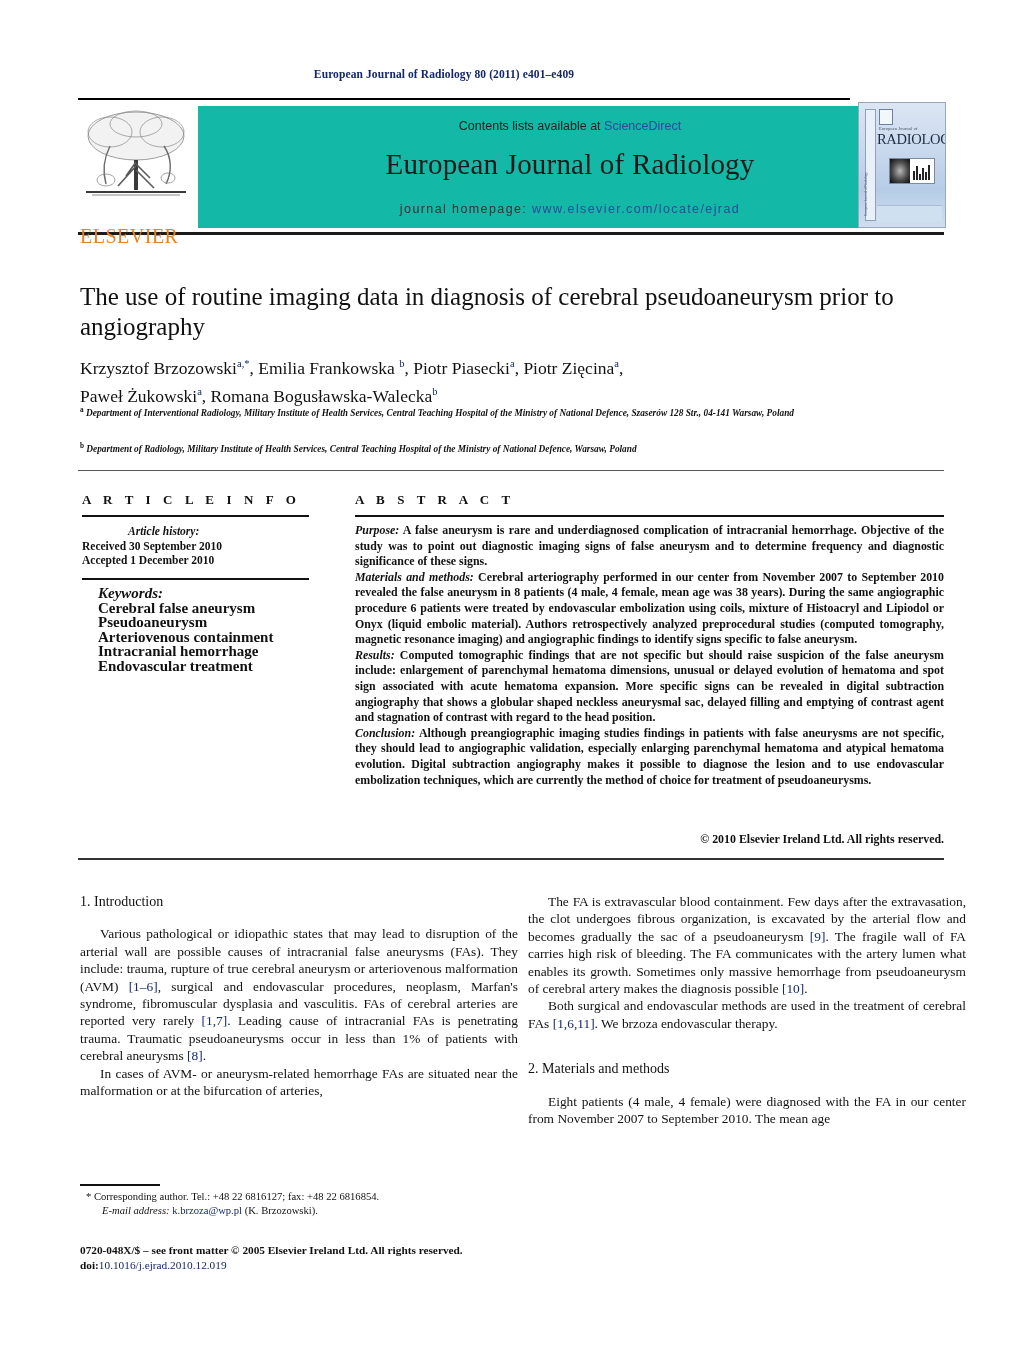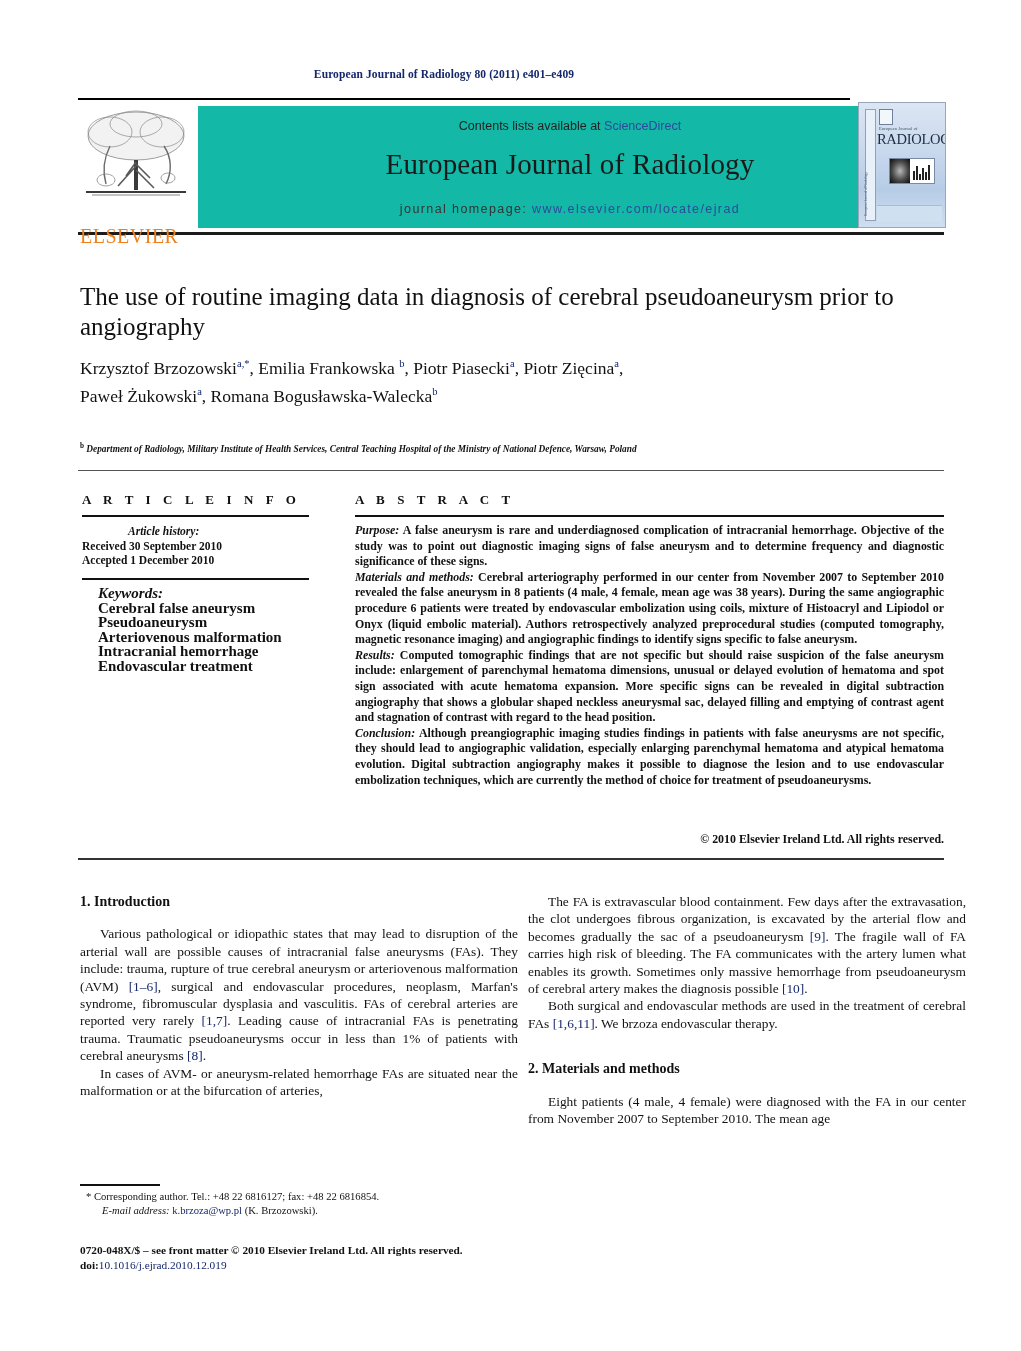--- a/index.html
+++ b/index.html
@@ -317,21 +317,21 @@
     font-size: 13.4px;
     line-height: 17.4px;
     text-align: justify;
     color: #111;
   }
   .col-left { left: 80px; }
   .col-right { left: 528px; }
   .col h2 {
     margin: 0 0 15px 0;
     font-size: 14px;
-    font-weight: bold;
+    font-weight: normal;
   }
   .col h2.spaced { margin-top: 28px; }
   .col p { margin: 0; text-indent: 20px; }
   .col p.noindent { text-indent: 0; }
   .ref { color: #14276b; }
 
   
   .foot-rule {
     position: absolute;
     left: 80px;
@@ -430,20 +430,23 @@
 
   <div class="authors">
     <span>Krzysztof Brzozowski</span><sup>a,*</sup>,
     <span>Emilia Frankowska</span> <sup>b</sup>,
     <span>Piotr Piasecki</span><sup>a</sup>,
     <span>Piotr Zięcina</span><sup>a</sup>,<br>
     <span>Paweł Żukowski</span><sup>a</sup>,
     <span>Romana Bogusławska-Walecka</span><sup>b</sup>
   </div>
 
+  <div class="affil affil-a">
+    <sup>a</sup> <span>Department of Interventional Radiology, Military Institute of Health Services, Central Teaching Hospital of the Ministry of National Defence, Szaserów 128 Str., 04-141 Warsaw, Poland</span>
+  </div>
   <div class="affil affil-b">
     <sup>b</sup> <span>Department of Radiology, Military Institute of Health Services, Central Teaching Hospital of the Ministry of National Defence, Warsaw, Poland</span>
   </div>
 
   <div class="rule-infoblock-top"></div>
 
   <div class="hdr-label hdr-article-info">A R T I C L E    I N F O</div>
   <div class="hdr-label hdr-abstract">A B S T R A C T</div>
 
   <div class="rule-ai"></div>
@@ -454,21 +457,21 @@
     <span>Received 30 September 2010</span><br>
     <span>Accepted 1 December 2010</span>
   </div>
 
   <div class="rule-ai2"></div>
 
   <div class="info-keywords">
     <span class="h">Keywords:</span><br>
     <span>Cerebral false aneurysm</span><br>
     <span>Pseudoaneurysm</span><br>
-    <span>Arteriovenous malformation</span><br>
+    <span>Arteriovenous containment</span><br>
     <span>Intracranial hemorrhage</span><br>
     <span>Endovascular treatment</span>
   </div>
 
   <div class="abstract">
     <p><i>Purpose:</i><span> A false aneurysm is rare and underdiagnosed complication of intracranial hemorrhage. Objective of the study was to point out diagnostic imaging signs of false aneurysm and to determine frequency and diagnostic significance of these signs.</span></p>
     <p><i>Materials and methods:</i><span> Cerebral arteriography performed in our center from November 2007 to September 2010 revealed the false aneurysm in 8 patients (4 male, 4 female, mean age was 38 years). During the same angiographic procedure 6 patients were treated by endovascular embolization using coils, mixture of Histoacryl and Lipiodol or Onyx (liquid embolic material). Authors retrospectively analyzed preprocedural studies (computed tomography, magnetic resonance imaging) and angiographic findings to identify signs specific to false aneurysm.</span></p>
     <p><i>Results:</i><span> Computed tomographic findings that are not specific but should raise suspicion of the false aneurysm include: enlargement of parenchymal hematoma dimensions, unusual or delayed evolution of hematoma and spot sign associated with acute hematoma expansion. More specific signs can be revealed in digital subtraction angiography that shows a globular shaped neckless aneurysmal sac, delayed filling and emptying of contrast agent and stagnation of contrast with regard to the head position.</span></p>
     <p><i>Conclusion:</i><span> Although preangiographic imaging studies findings in patients with false aneurysms are not specific, they should lead to angiographic validation, especially enlarging parenchymal hematoma and atypical hematoma evolution. Digital subtraction angiography makes it possible to diagnose the lesion and to use endovascular embolization techniques, which are currently the method of choice for treatment of pseudoaneurysms.</span></p>
   </div>
@@ -489,17 +492,17 @@
     <p>Eight patients (4 male, 4 female) were diagnosed with the FA in our center from November 2007 to September 2010. The mean age</p>
   </div>
 
   <div class="foot-rule"></div>
   <div class="footnote">
     <span class="ind">* Corresponding author. Tel.: +48 22 6816127; fax: +48 22 6816854.</span>
     <span class="ind2"><i>E-mail address:</i> <span class="mail">k.brzoza@wp.pl</span> <span>(K. Brzozowski).</span></span>
   </div>
 
   <div class="frontmatter">
-    <span>0720-048X/$ – see front matter © 2010 Elsevier Ireland Ltd. All rights reserved.</span><br>
+    <span>0720-048X/$ – see front matter © 2005 Elsevier Ireland Ltd. All rights reserved.</span><br>
     <span>doi:</span><span class="doi">10.1016/j.ejrad.2010.12.019</span>
   </div>
 
 </div>
 
 </body></html>

